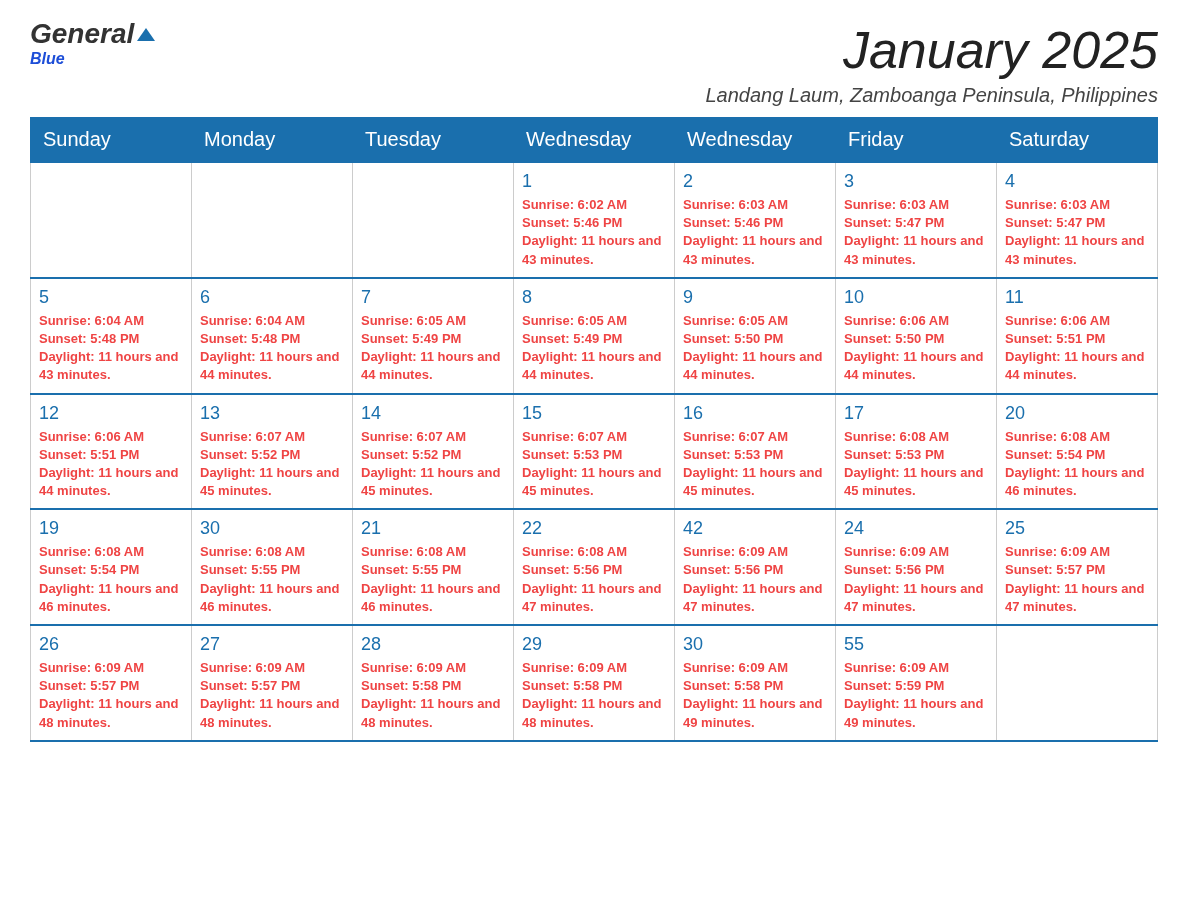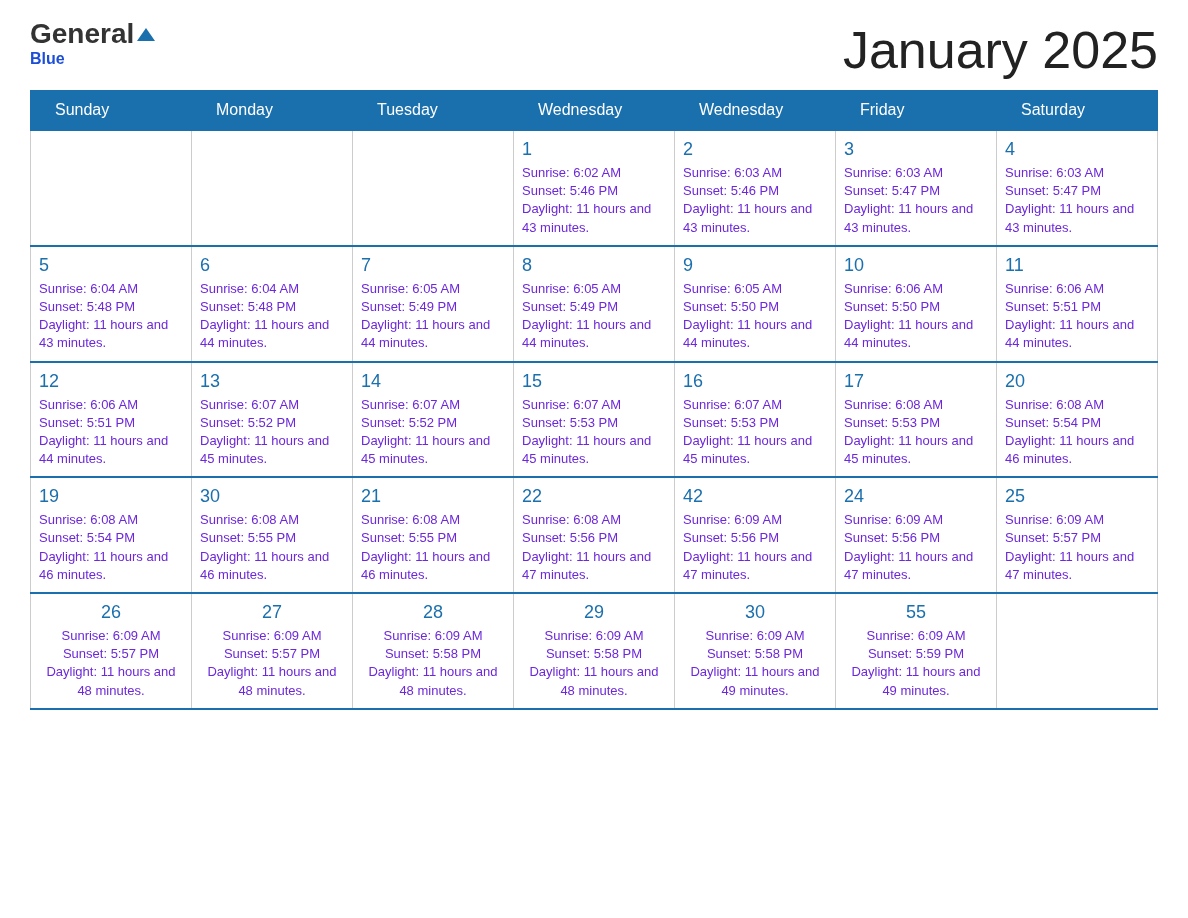--- a/index.html
+++ b/index.html
@@ -8,20 +8,21 @@
       background: #fff;
       width: 1188px;
       min-height: 918px;
       padding: 20px 30px;
     }
     .header {
       display: flex;
       justify-content: space-between;
       align-items: flex-start;
       margin-bottom: 9px;
+      font-style: italic;
     }
     .logo {
       display: flex;
       flex-direction: column;
       align-items: flex-start;
     }
     .logo-text {
       font-size: 28px;
       font-weight: bold;
       color: #333;
@@ -50,23 +51,23 @@
       margin-top: 4px;
     }
     .calendar {
       width: 100%;
       border-collapse: collapse;
       margin-top: 10px;
     }
     .calendar thead tr th {
       background-color: #1a6fad;
       color: #fff;
-      font-size: 16px;
+      font-size: 20px;
       font-weight: normal;
-      padding: 10px 24px;
+      padding: 10px 12px;
       text-align: left;
       border: 1px solid #1a6fad;
     }
     .calendar tbody tr td {
       vertical-align: top;
       border: 1px solid #ccc;
       padding: 8px 8px;
       width: 14.28%;
       min-height: 100px;
       font-size: 13px;
@@ -74,29 +75,29 @@
     }
     .day-number {
       font-size: 18px;
       color: #1a6fad;
       font-weight: normal;
       display: block;
       margin-bottom: 4px;
     }
     .day-info {
       font-size: 13px;
-      color: #6d28d9;
+      color: #ef4444;
       line-height: 1.4;
+      font-weight: bold;
     }
     .empty-cell {
       background: #fff;
     }
     .calendar tbody tr:last-child td {
       border-bottom: 2px solid #1a6fad;
-      text-align: center;
     }
     .calendar thead tr th:first-child {
       border-top-left-radius: 0;
     }
     
     .calendar tbody tr td {
       border-top: 2px solid #1a6fad;
       border-left: 1px solid #ccc;
       border-right: 1px solid #ccc;
       border-bottom: none;
@@ -107,20 +108,21 @@
 
 <div class="header">
   <div class="logo">
     <div class="logo-text">
       General<span style="display:inline-block;width:0;height:0;border-left:9px solid transparent;border-right:9px solid transparent;border-bottom:13px solid #1a6fad;margin-left:3px;vertical-align:middle;margin-bottom:3px;"></span>
     </div>
     <div class="logo-line">Blue</div>
   </div>
   <div class="title-section">
     <div class="month-title">January 2025</div>
+    <div class="subtitle">Landang Laum, Zamboanga Peninsula, Philippines</div>
   </div>
 </div>
 
 <table class="calendar">
   <thead>
     <tr>
       <th>Sunday</th>
       <th>Monday</th>
       <th>Tuesday</th>
       <th>Wednesday</th>

